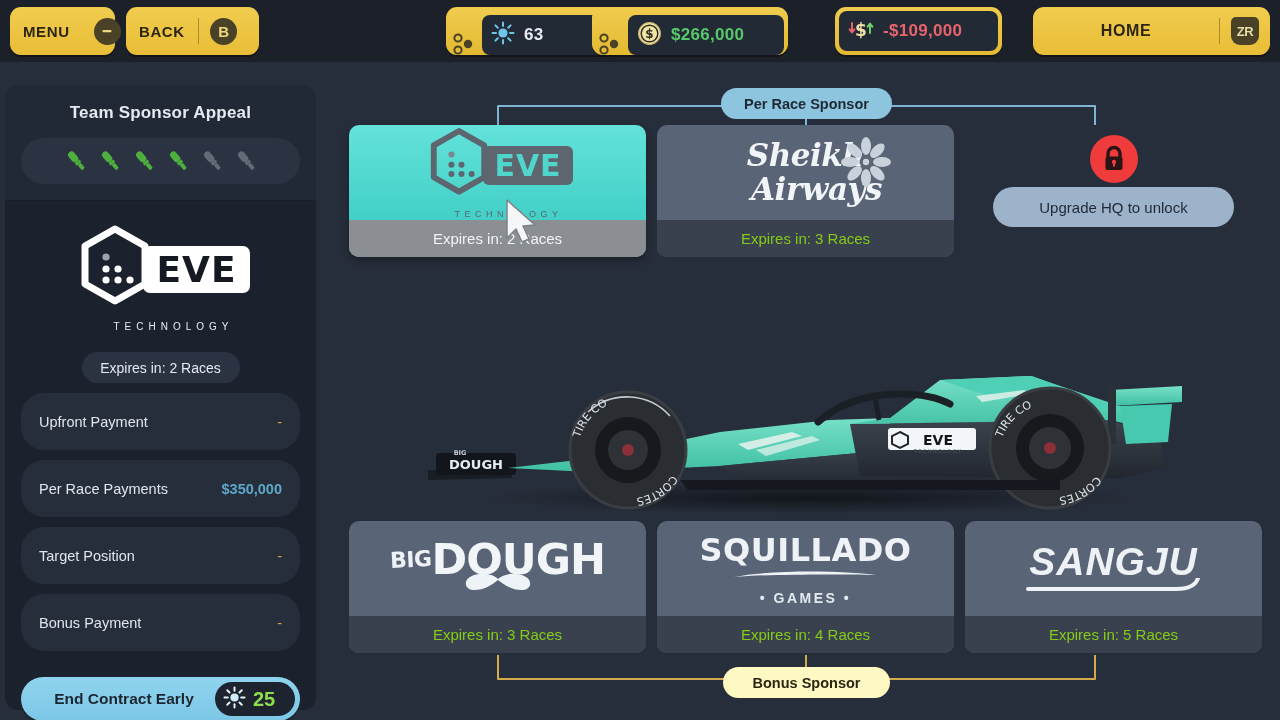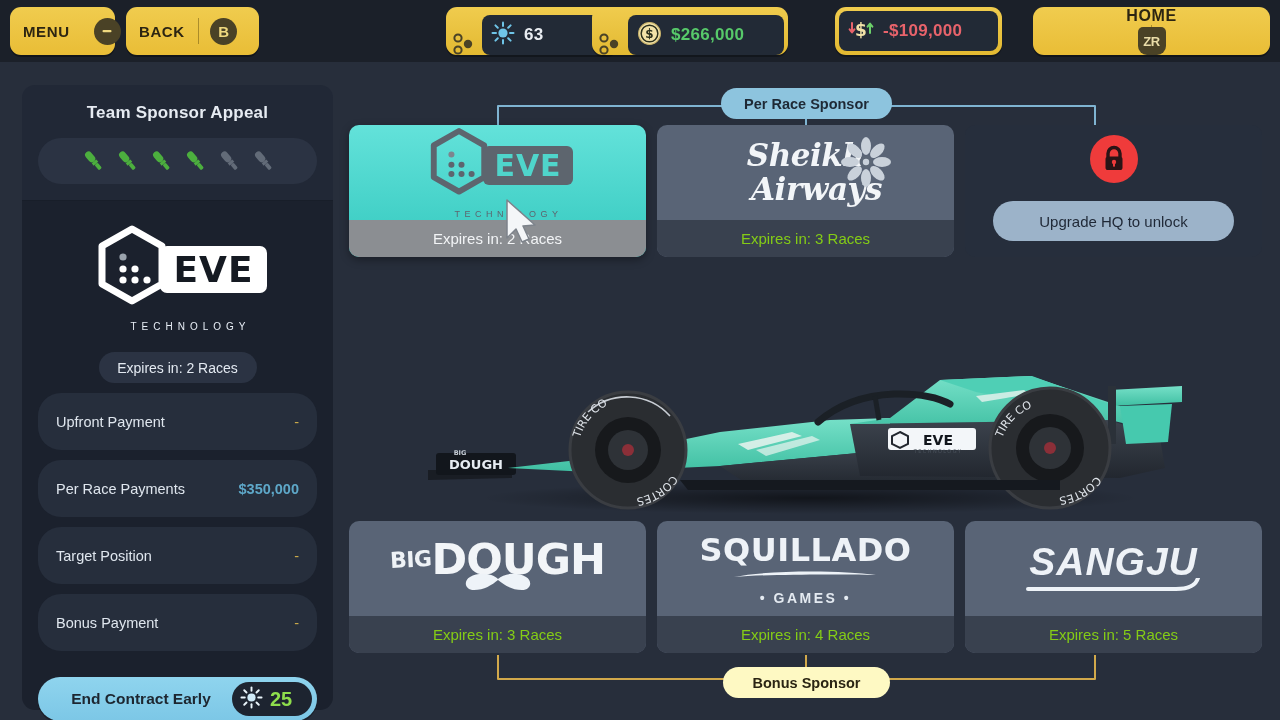--- a/index.html
+++ b/index.html
@@ -39,21 +39,21 @@
     font-size: 15px; font-weight: bold;
   }
   .sq-badge {
     width: 28px; height: 28px; border-radius: 5px 5px 9px 9px;
     background: #4a4226; color: #e9dca8;
     display: flex; align-items: center; justify-content: center;
     font-size: 13px; font-weight: bold; letter-spacing: -.3px;
   }
   #btn-menu { left: 10px; width: 105px; }
   #btn-back { left: 126px; width: 133px; }
-  #btn-home { left: 1033px; width: 237px; justify-content: flex-end; flex-direction: column; }
+  #btn-home { left: 1033px; width: 237px; justify-content: flex-end; }
   #btn-home .lbl { flex: 1; text-align: center; font-size: 16px; }
 
   
   .res-group {
     position: absolute; top: 7px; height: 48px;
     background: linear-gradient(#f0cc4e, #e3b931);
     border-radius: 11px; display: flex; align-items: flex-end;
     padding: 16px 4px 0 0;
     box-shadow: 0 2px 0 rgba(0,0,0,.3);
   }
@@ -73,21 +73,21 @@
     position: absolute; left: 835px; top: 7px; height: 48px; width: 167px;
     background: linear-gradient(#f0cc4e, #e3b931); border-radius: 11px;
     display: flex; align-items: center; justify-content: center;
     box-shadow: 0 2px 0 rgba(0,0,0,.3);
   }
   #res-flow .res-inner { width: 159px; height: 40px; justify-content: flex-start; }
   #res-flow .res-val { color: #e8636b; }
 
   
   .sidebar {
-    position: absolute; left: 22px; top: 85px; width: 311px; height: 612px;
+    position: absolute; left: 5px; top: 85px; width: 311px; height: 612px;
     background: #212836; border-radius: 13px;
   }
   .side-top { padding: 18px 16px 16px; }
   .side-title {
     text-align: center; color: #e6ebf2; font-size: 17px; font-weight: bold;
     letter-spacing: .2px; margin-bottom: 15px;
   }
   .appeal-pill {
     height: 46px; background: #2b3343; border-radius: 23px;
     display: flex; align-items: center; justify-content: center; gap: 8px;
@@ -174,21 +174,21 @@
     margin-top: 3px; margin-left: 22px;
   }
   .sheikh .orn { position: absolute; right: -10px; top: -4px; }
 
   .lock-circle {
     width: 48px; height: 48px; border-radius: 50%; background: #ef3b3b;
     display: flex; align-items: center; justify-content: center;
     margin-top: 4px;
   }
   .unlock-btn {
-    margin-top: 18px; width: 241px; height: 40px;
+    margin-top: 4px; width: 241px; height: 40px;
     background: #9cb3c9; border-radius: 20px;
     display: flex; align-items: center; justify-content: center;
     color: #1f2836; font-size: 15px;
   }
 
   .dough { display: flex; flex-direction: column; align-items: center; }
   .dough .row { display: flex; align-items: flex-end; }
   .dough .big {
     font-size: 22px; font-weight: bold; color: #eef2f6;
     font-family: "DejaVu Sans", sans-serif; letter-spacing: -.5px;

